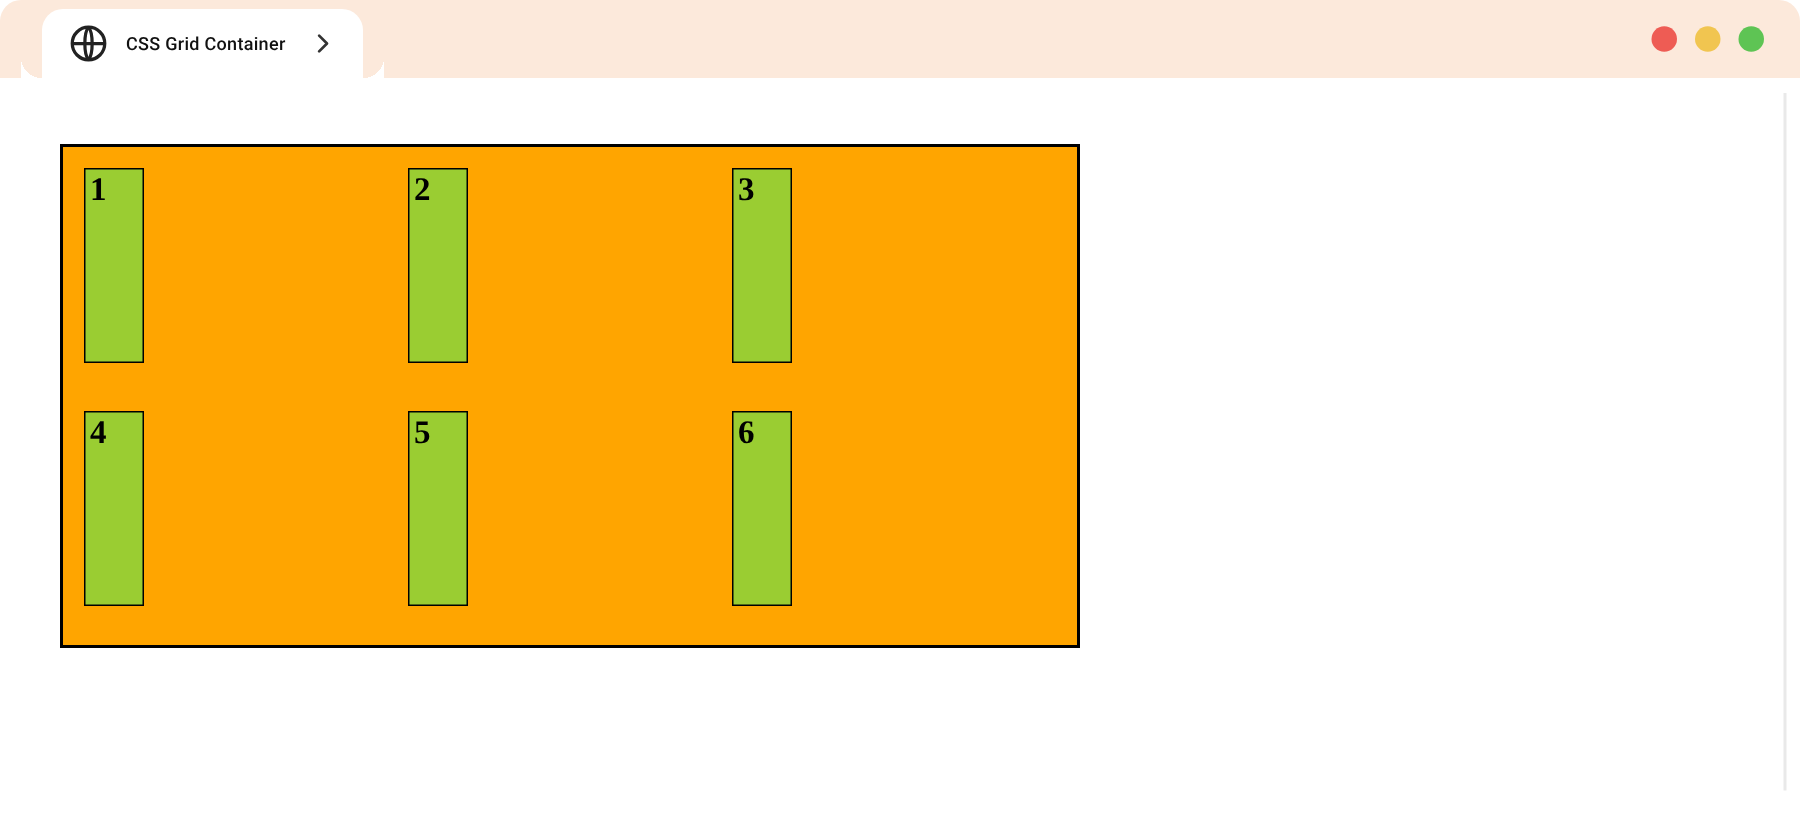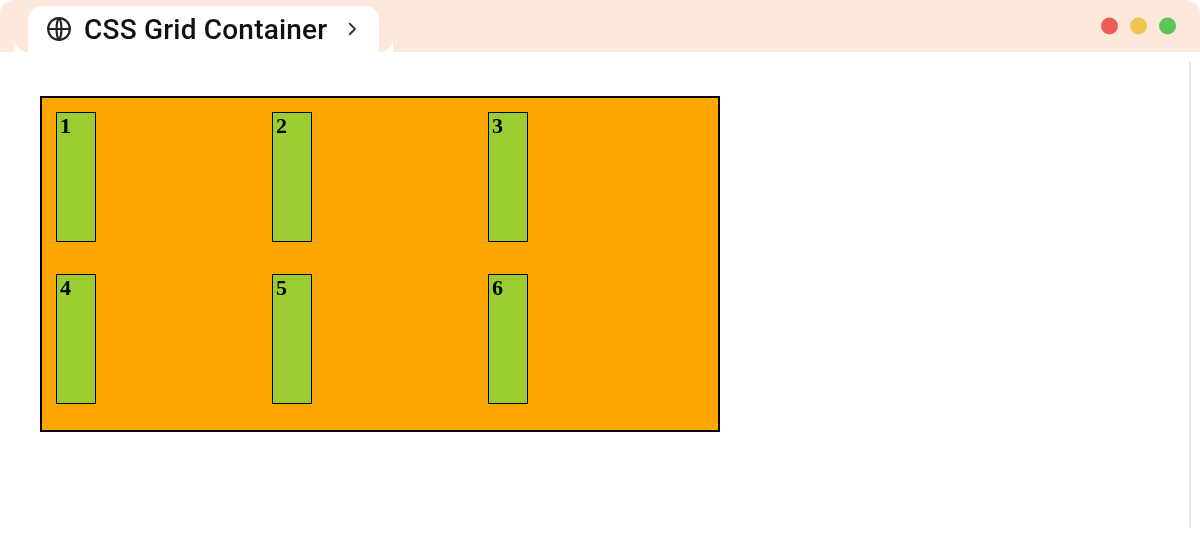--- a/index.html
+++ b/index.html
@@ -56,21 +56,21 @@
     .tab .foot-left, .tab .foot-right {
       position: absolute; bottom:0; width:14px; height:14px; background:#ffffff; z-index:-1;
     }
     .tab .foot-left { left:-14px; }
     .tab .foot-right{ right:-14px; }
 
     .tab .globe {
       width: 26px; height: 26px;
     }
     .tab .title {
-      font-size: 28px;
+      font-size: 12px;
       color: #111;
       font-weight: 500;
       letter-spacing: .2px;
     }
     .tab .chev {
       width: 18px; height: 18px; margin-left: 4px;
     }
 
     .traffic {
       position: absolute;

